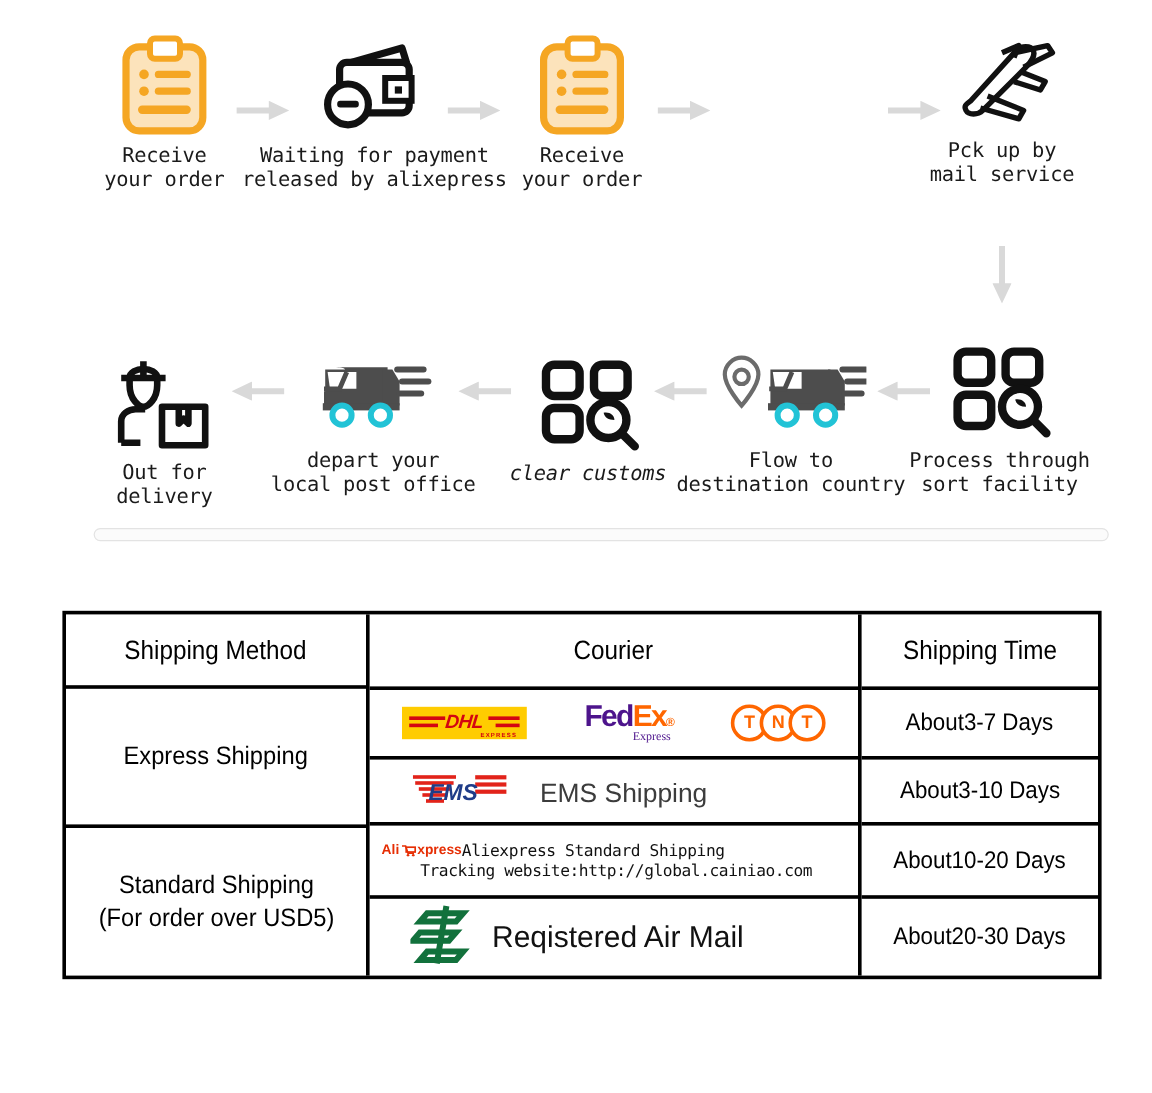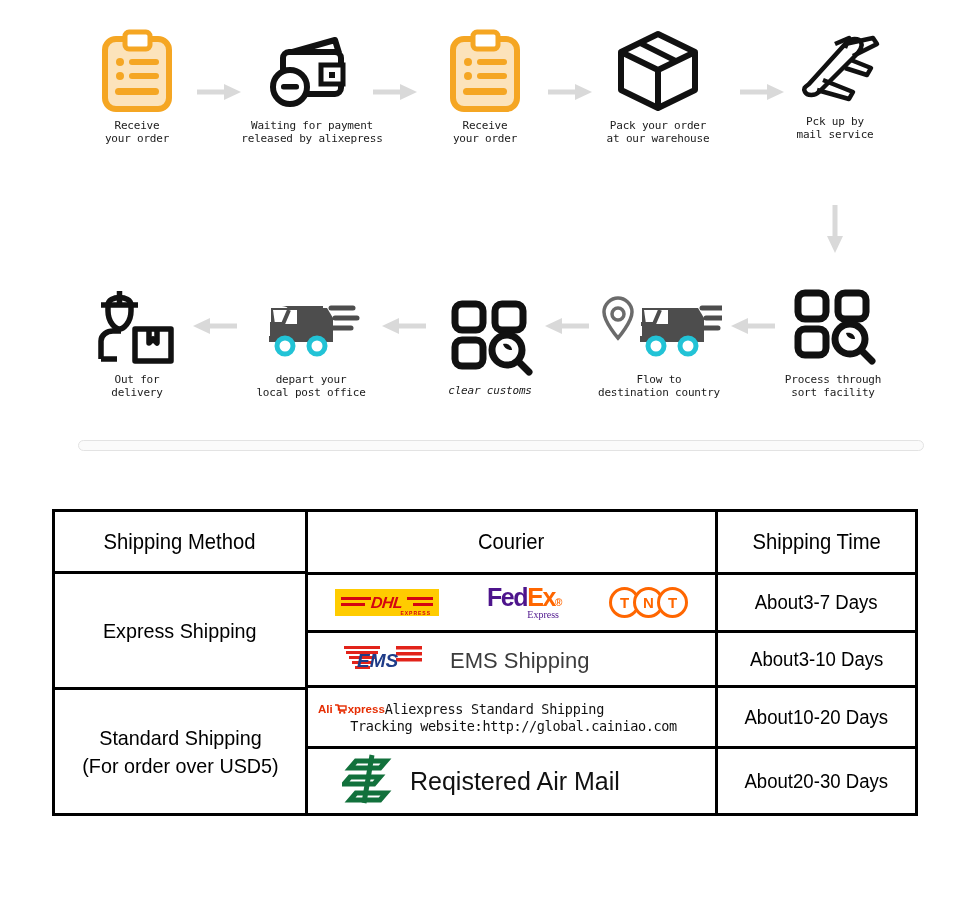--- a/index.html
+++ b/index.html
@@ -21,21 +21,21 @@
     align-items:center;
     text-align:center;
   }
   .step-icon {
     height:86px;
     display:flex; align-items:center; justify-content:center;
   }
   .step-label {
     margin-top:6px;
     font-family:"DejaVu Sans Mono", monospace;
-    font-size:11px;
+    font-size:17px;
     line-height:1.18;
     color:#1a1a1a;
     white-space:pre;
     letter-spacing:-0.2px;
   }
 
   .arrow-r {
     position:absolute;
     width:44px; height:16px;
   }
@@ -256,32 +256,20 @@
       </svg>
     </div>
     <div class="step-label">Receive
 your order</div>
   </div>
 
   <svg class="arrow-r" style="left:548px; top:84px;" viewBox="0 0 44 16">
     <path d="M0 5.5 H27 V0 L44 8 L27 16 V10.5 H0 Z" fill="#D9D9D9"></path>
   </svg>
 
-  <div class="step" style="left:573px; top:28px; width:170px;">
-    <div class="step-icon">
-      <svg width="90" height="86" viewBox="0 0 90 86">
-        <path d="M45 6 L82 24 L82 62 L45 80 L8 62 L8 24 Z" fill="#fff" stroke="#111" stroke-width="6" stroke-linejoin="round"></path>
-        <path d="M8 24 L45 42 L82 24" fill="none" stroke="#111" stroke-width="6" stroke-linejoin="round"></path>
-        <path d="M45 42 L45 80" fill="none" stroke="#111" stroke-width="6"></path>
-        <path d="M27 15 L63 33" fill="none" stroke="#111" stroke-width="5.5"></path>
-      </svg>
-    </div>
-    <div class="step-label">Pack your order
-at our warehouse</div>
-  </div>
 
   <svg class="arrow-r" style="left:740px; top:84px;" viewBox="0 0 44 16">
     <path d="M0 5.5 H27 V0 L44 8 L27 16 V10.5 H0 Z" fill="#D9D9D9"></path>
   </svg>
 
   <div class="step" style="left:772px; top:24px; width:126px;">
     <div class="step-icon">
       <svg width="92" height="82" viewBox="0 0 92 82">
         <g fill="none" stroke="#111" stroke-width="4.5" stroke-linejoin="round">
           <path d="M20 58 L58 16 C62 12 70 12 72 16 C74 20 70 26 66 30 L30 66 C26 70 18 70 16 66 C14 62 16 61 20 58 Z"></path>
@@ -293,21 +281,21 @@
       </svg>
     </div>
     <div class="step-label">Pck up by
 mail service</div>
   </div>
 
   <svg class="arrow-d" style="left:827px; top:205px;" viewBox="0 0 16 48">
     <path d="M5.5 0 H10.5 V31 H16 L8 48 L0 31 H5.5 Z" fill="#D9D9D9"></path>
   </svg>
 
-  <div class="step" style="left:76px; top:282px; width:122px;">
+  <div class="step" style="left:76px; top:292px; width:122px;">
     <div class="step-icon">
       <svg width="92" height="80" viewBox="0 0 92 80">
         <g fill="none" stroke="#111" stroke-width="5.5" stroke-linejoin="round">
           <path d="M17 20 C17 10 40 10 40 20 L40 26 C40 38 32 44 28.5 44 C25 44 17 38 17 26 Z"></path>
           <path d="M10 20 H47"></path>
           <path d="M28.5 6 V20"></path>
           <path d="M10 74 V56 C10 50 16 46 22 46 L30 46"></path>
           <path d="M10 74 H26"></path>
           <rect x="44" y="44" width="36" height="32"></rect>
           <path d="M58 44 V58 L62 54 L66 58 V44"></path>

